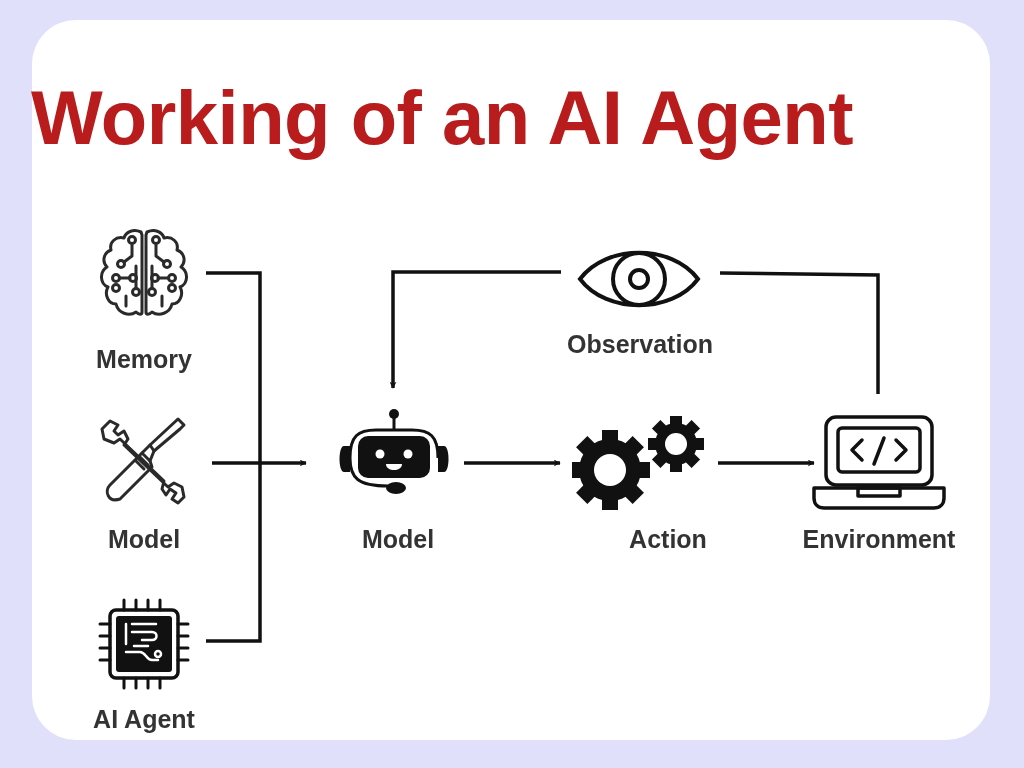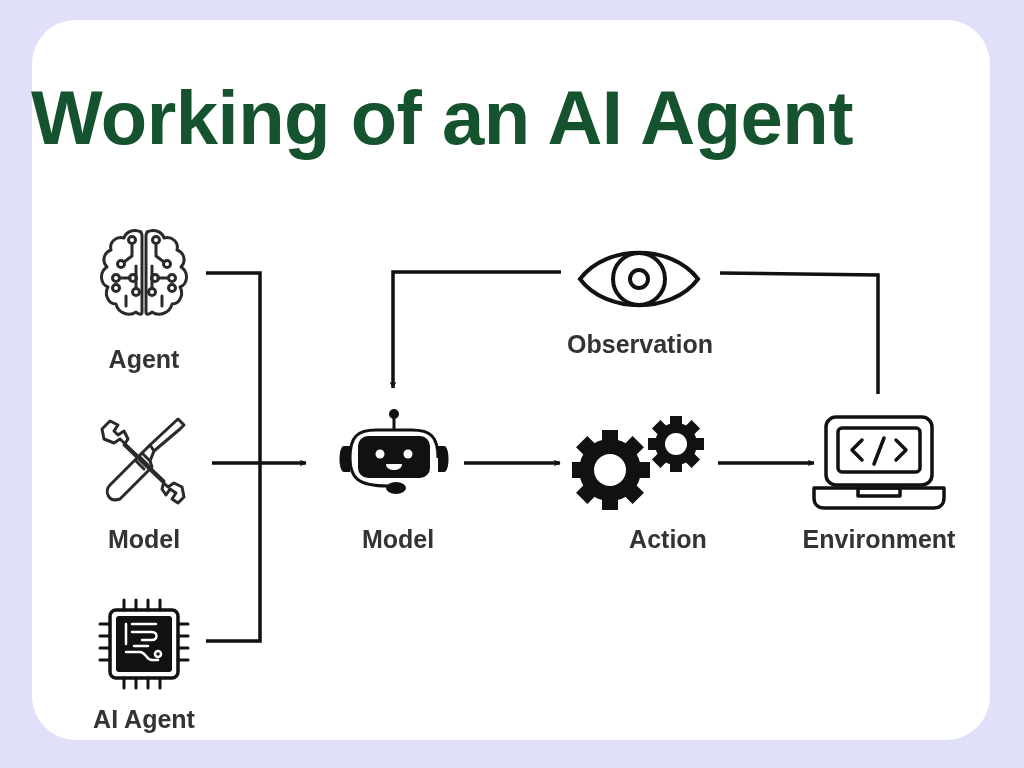--- a/index.html
+++ b/index.html
@@ -17,21 +17,21 @@
       background: #ffffff;
       border-radius: 44px;
     }
     .title {
       position: absolute;
       left: 0; top: 80px;
       width: 884px;
       text-align: center;
       font-size: 76px;
       font-weight: bold;
-      color: #14532d;
+      color: #b91c1c;
       letter-spacing: -0.5px;
       margin: 0;
       line-height: 1;
     }
     .label {
       position: absolute;
       font-size: 25px;
       font-weight: bold;
       color: #333333;
       text-align: center;
@@ -94,21 +94,21 @@
     <circle cx="71" cy="38" r="3.5"></circle>
     <circle cx="76" cy="52" r="3.5"></circle>
       <path d="M72,52 L62,52"></path>
     <circle cx="59" cy="52" r="3.5"></circle>
     <circle cx="76" cy="62" r="3.5"></circle>
     <circle cx="56" cy="66" r="3.5"></circle>
       <path d="M56,40 L56,62"></path>
     <path d="M66,70 L66,80"></path>
   </g>
 </svg>
-<div class="label" style="left:144px;top:347px">Agent</div>
+<div class="label" style="left:144px;top:347px">Memory</div>
 
 <svg class="icon" style="left:96px;top:415px" width="96" height="96" viewBox="0 0 96 96">
   <g fill="none" stroke="#2a2a2a" stroke-width="3" stroke-linejoin="round" stroke-linecap="round">
 
     <path d="M6,14 L14,6 L22,10 L18,16 L22,20 L28,16 L32,24 L28,30 L72,72 L78,68 L86,72 L88,82 L82,88 L76,84 L80,78 L74,74 L70,80 L66,74 L68,66 L24,24 L18,28 L8,24 Z"></path>
 
     <path d="M88,10 L82,4 L54,30 L58,36 L84,14 Z"></path>
     <path d="M54,30 L46,38 L54,46 L58,36"></path>
     <path d="M46,38 L14,70 C8,76 12,88 24,84 L56,52 L54,46"></path>
     <path d="M44,42 L52,50"></path>

